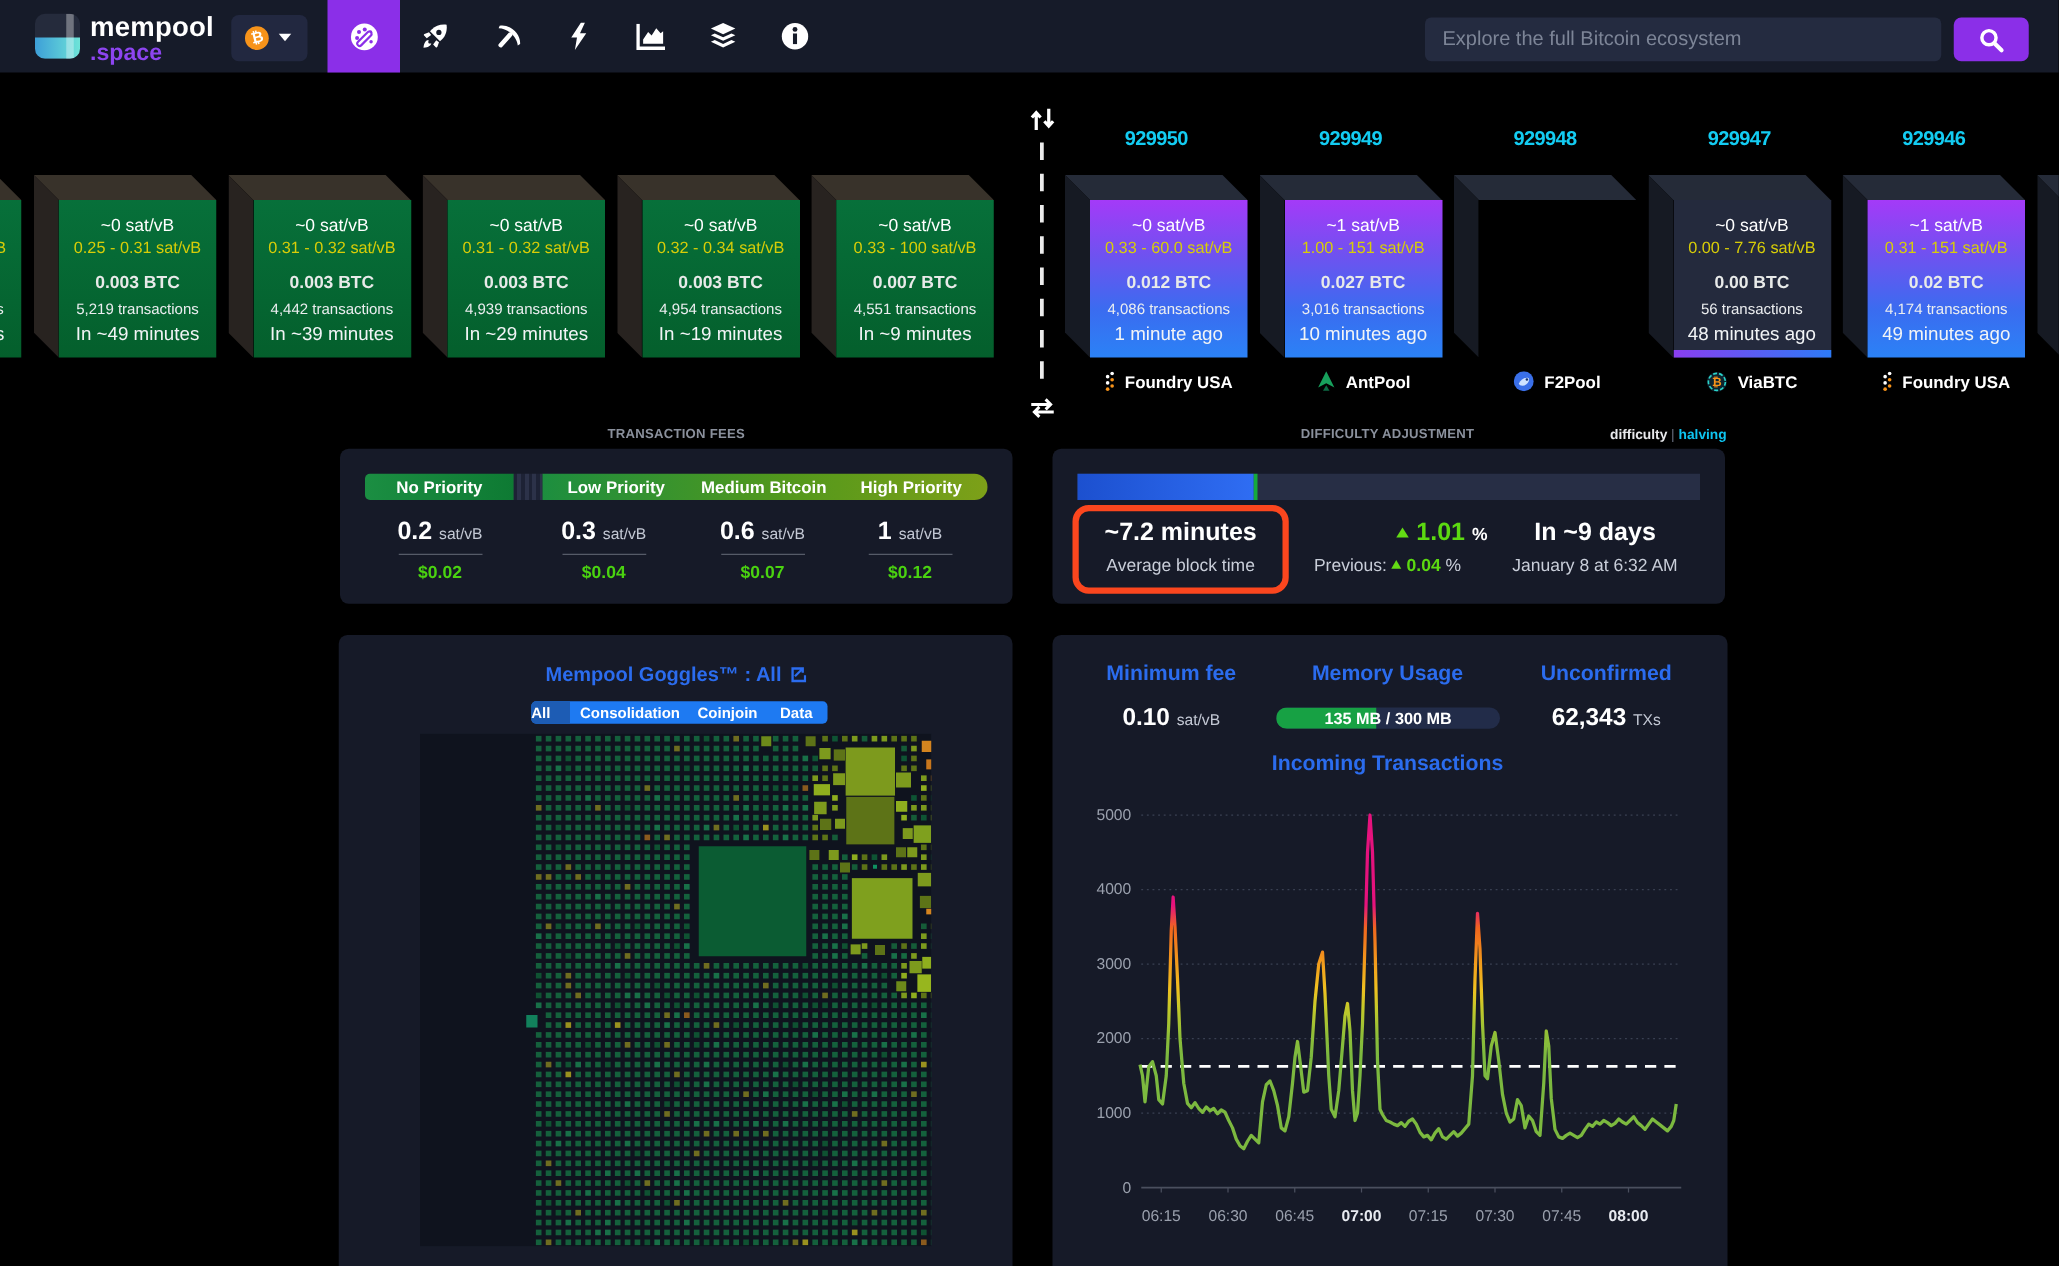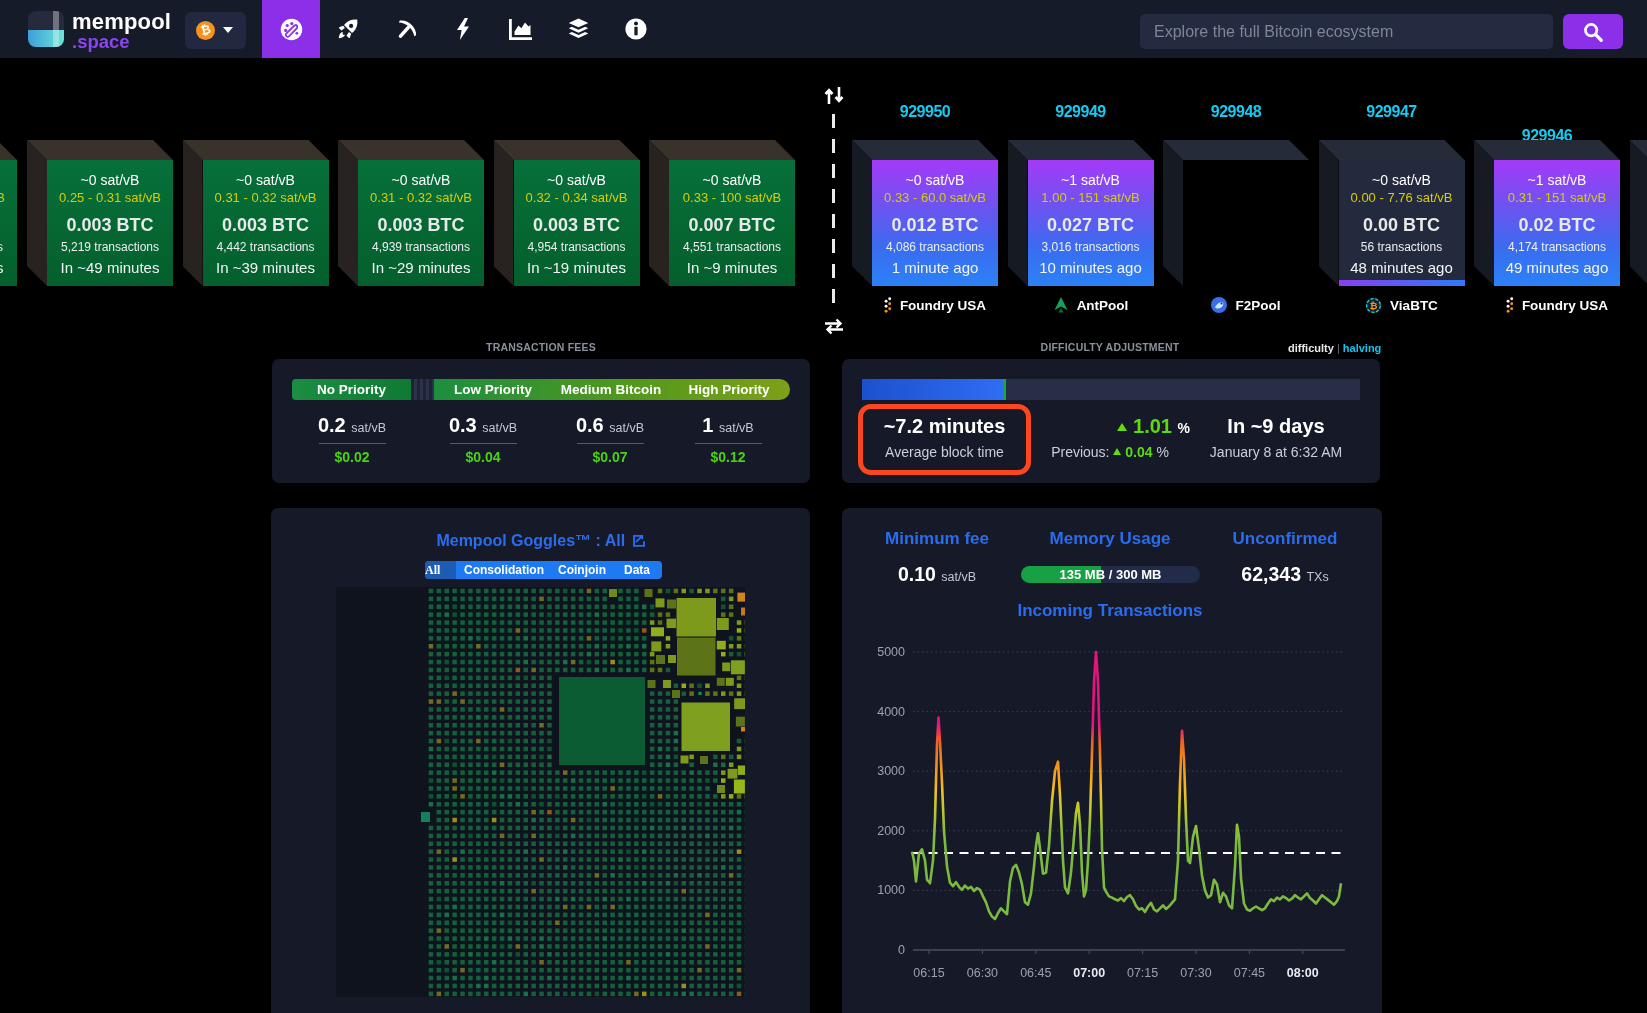--- a/index.html
+++ b/index.html
@@ -29,21 +29,21 @@
 .cube .side { position:absolute; left:0; top:0; width:20px; height:146px; clip-path:polygon(0 0,20px 20px,20px 146px,0 126px); background:#282320; }
 .cube.mined .top { background:#252b38; }
 .cube.mined .side { background:#161a23; }
 .cube .face { position:absolute; left:20px; top:20px; width:126px; height:126px; text-align:center; }
 .face.green { background:linear-gradient(180deg,#07703a,#045f2c); }
 .face.grad { background:linear-gradient(180deg,#a43af8 0%,#6f52f0 35%,#3a6cf0 70%,#2b82f6 100%); }
 .face.empty { background:#242a3d; }
 .face.empty .strip { position:absolute; left:0; bottom:0; width:126px; height:6px; background:linear-gradient(90deg,#8a3ef0,#2d7bf7); }
 .bl1 { margin-top:12px; font-size:14px; line-height:16px; color:#fff; }
 .bl2 { font-size:13px; line-height:19px; color:#d8cd08; }
-.bl3 { margin-top:6px; font-size:18px; line-height:24px; font-weight:bold; color:#e8eae9; }
+.bl3 { margin-top:6px; font-size:14px; line-height:24px; font-weight:bold; color:#e8eae9; }
 .bl4 { margin-top:3px; font-size:12px; line-height:14px; color:#eceef0; }
 .bl5 { margin-top:5px; font-size:15px; line-height:18px; color:#f2f4f6; }
 .bheight { position:absolute; top:103px; width:146px; text-align:center; color:#13ccf2; font-size:16px; font-weight:bold; letter-spacing:-0.5px;}
 .pool { position:absolute; top:297px; width:160px; display:flex; align-items:center; justify-content:center; gap:8px; font-size:13.5px; font-weight:bold; color:#fff; }
 
 
 .sectitle { position:absolute; font-size:10.5px; font-weight:bold; color:#8a909c; letter-spacing:0.2px; }
 .card { position:absolute; background:#161a28; border-radius:7px; }
 
 .feecol { position:absolute; width:130px; text-align:center; }
@@ -283,21 +283,21 @@
       </div>
     </div>
     <div class="pool" style="left:1321.5px;">
       <svg width="17" height="17" viewBox="0 0 17 17">
         <circle cx="8.5" cy="8.5" r="8" fill="#0d2430"></circle>
         <circle cx="8.5" cy="8.5" r="6.8" fill="none" stroke="#2ad4c8" stroke-width="1.3" stroke-dasharray="3.2 1.6"></circle>
         <text x="8.5" y="12" font-size="9.5" font-weight="bold" fill="#f7931a" text-anchor="middle" font-family="Liberation Sans">₿</text>
       </svg>
       <span>ViaBTC</span>
     </div>
-    <div class="bheight" style="left:1474px;margin-top:24px;">929946</div>
+    <div class="bheight" style="left:1474px;">929946</div>
     <div class="cube mined" style="left:1474px; top:140px;">
       <div class="top"></div>
       <div class="side"></div>
       <div class="face grad">
         <div class="bl1">~1 sat/vB</div>
         <div class="bl2">0.31 - 151 sat/vB</div>
         <div class="bl3">0.02 BTC</div>
         <div class="bl4">4,174 transactions</div>
         <div class="bl5">49 minutes ago</div>
       </div>
@@ -385,21 +385,21 @@
 <div class="dsmall" style="position:absolute;left:1030px;top:444px;width:160px;text-align:center;">Previous: <span class="uparr" style="border-bottom-width:7px;border-left-width:4.5px;border-right-width:4.5px;"></span> <span class="green" style="font-weight:bold">0.04</span> %</div>
 <div class="dbig" style="position:absolute;left:1196px;top:415px;width:160px;text-align:center;">In ~9 days</div>
 <div class="dsmall" style="position:absolute;left:1196px;top:444px;width:160px;text-align:center;">January 8 at 6:32 AM</div>
 
 <div class="card" style="left:271px; top:508px; width:539px; height:505px; border-bottom-left-radius:0; border-bottom-right-radius:0;"></div>
 <div class="bluetitle" style="left:271px; top:532px; width:539px; font-size:16px;">Mempool Goggles™ : All <svg width="15" height="15" viewBox="0 0 24 24" style="vertical-align:-2px">
       <path d="M5 3h9v3H8v13h13v-6h3v9H5z M14 3h7v7h-3V8.1l-7.4 7.4-2.1-2.1L16 6h-2z" fill="#2b6cee"></path>
     </svg></div>
 <div class="abs" style="left:425px;top:561px;width:237px;height:18px;background:#1e7af2;border-radius:4px;"></div>
 <div class="abs" style="left:425px;top:561px;width:31px;height:18px;background:#1d5cb4;border-radius:4px 0 0 4px;"></div>
-<div class="abs" style="left:425px;top:561px;width:14px;height:18px;line-height:18px;text-align:center;font-size:12px;font-weight:bold;color:#fff;font-family:Liberation Serif, serif;">All</div>
+<div class="abs" style="left:425px;top:561px;width:14px;height:18px;line-height:18px;text-align:center;font-size:12px;font-weight:bold;color:#fff;">All</div>
 <div class="abs" style="left:456px;top:561px;width:96px;height:18px;line-height:18px;text-align:center;font-size:12px;font-weight:bold;color:#fff;">Consolidation</div>
 <div class="abs" style="left:552px;top:561px;width:60px;height:18px;line-height:18px;text-align:center;font-size:12px;font-weight:bold;color:#fff;">Coinjoin</div>
 <div class="abs" style="left:612px;top:561px;width:50px;height:18px;line-height:18px;text-align:center;font-size:12px;font-weight:bold;color:#fff;">Data</div>
 <svg class="abs" style="left:336px;top:587px;" width="409" height="410" viewBox="0 0 409 410">
     <rect width="409" height="410" fill="#0f131e"></rect>
     <rect x="92.7" y="1.7" width="4.5" height="4.5" fill="#14603c"></rect>
     <rect x="100.6" y="1.7" width="4.5" height="4.5" fill="#14603c"></rect>
     <rect x="108.5" y="1.7" width="4.5" height="4.5" fill="#14603c"></rect>
     <rect x="116.4" y="1.7" width="4.5" height="4.5" fill="#14603c"></rect>
     <rect x="124.3" y="1.7" width="4.5" height="4.5" fill="#14603c"></rect>

